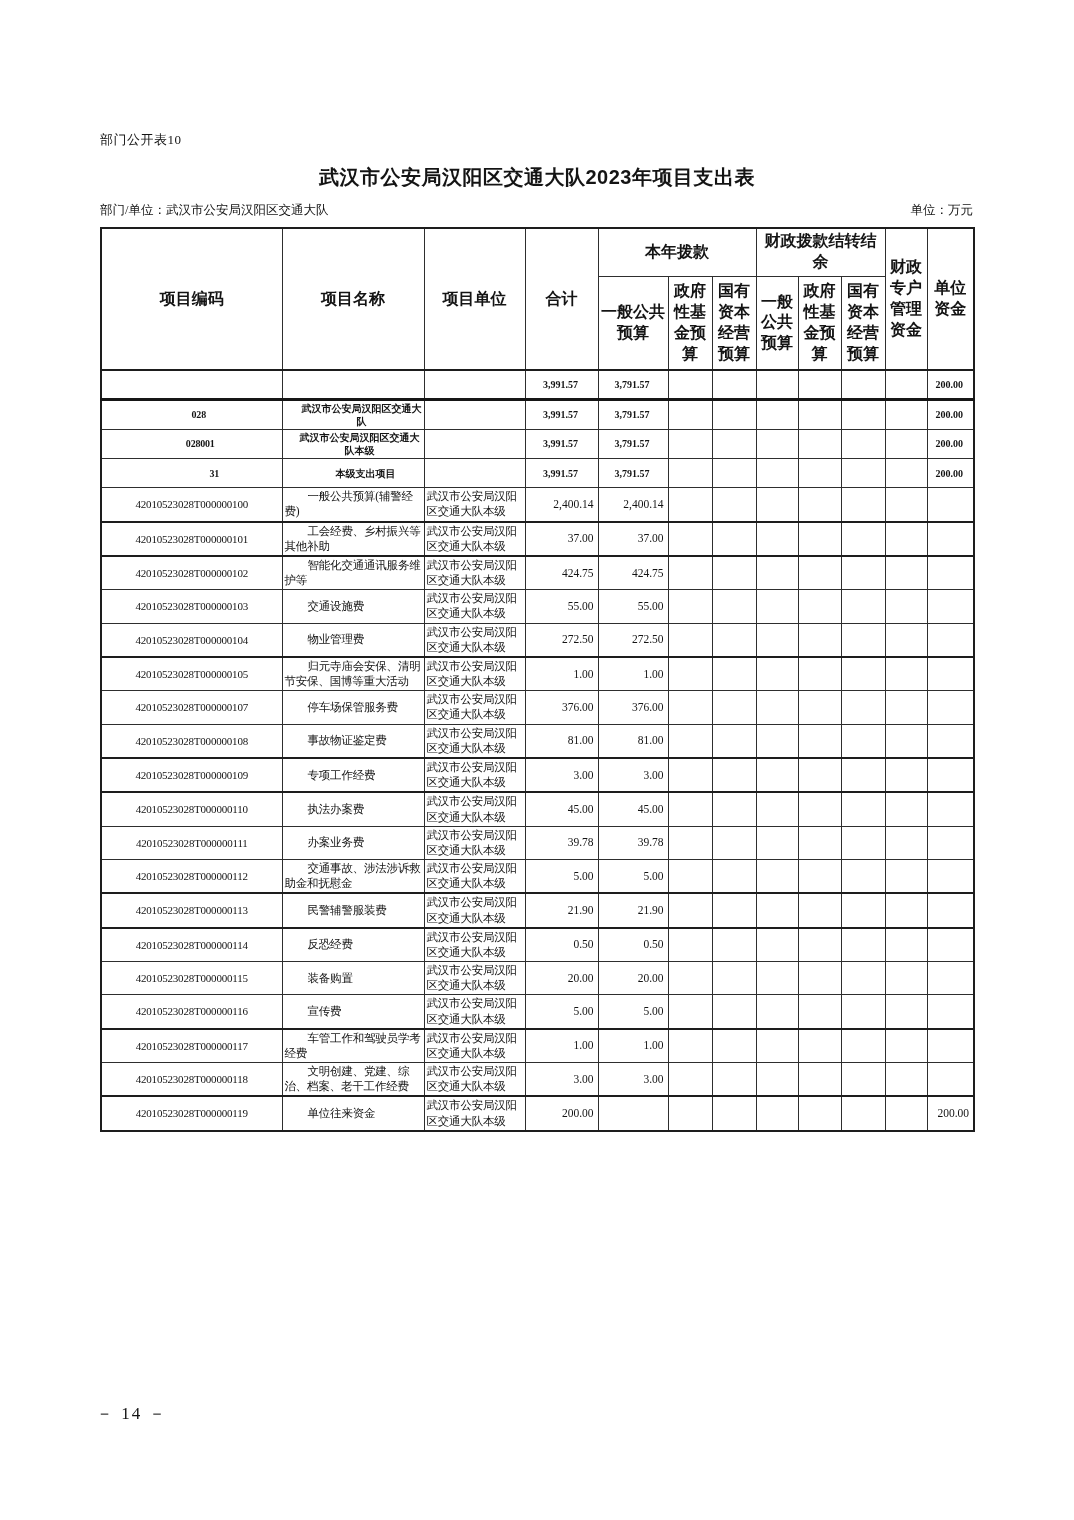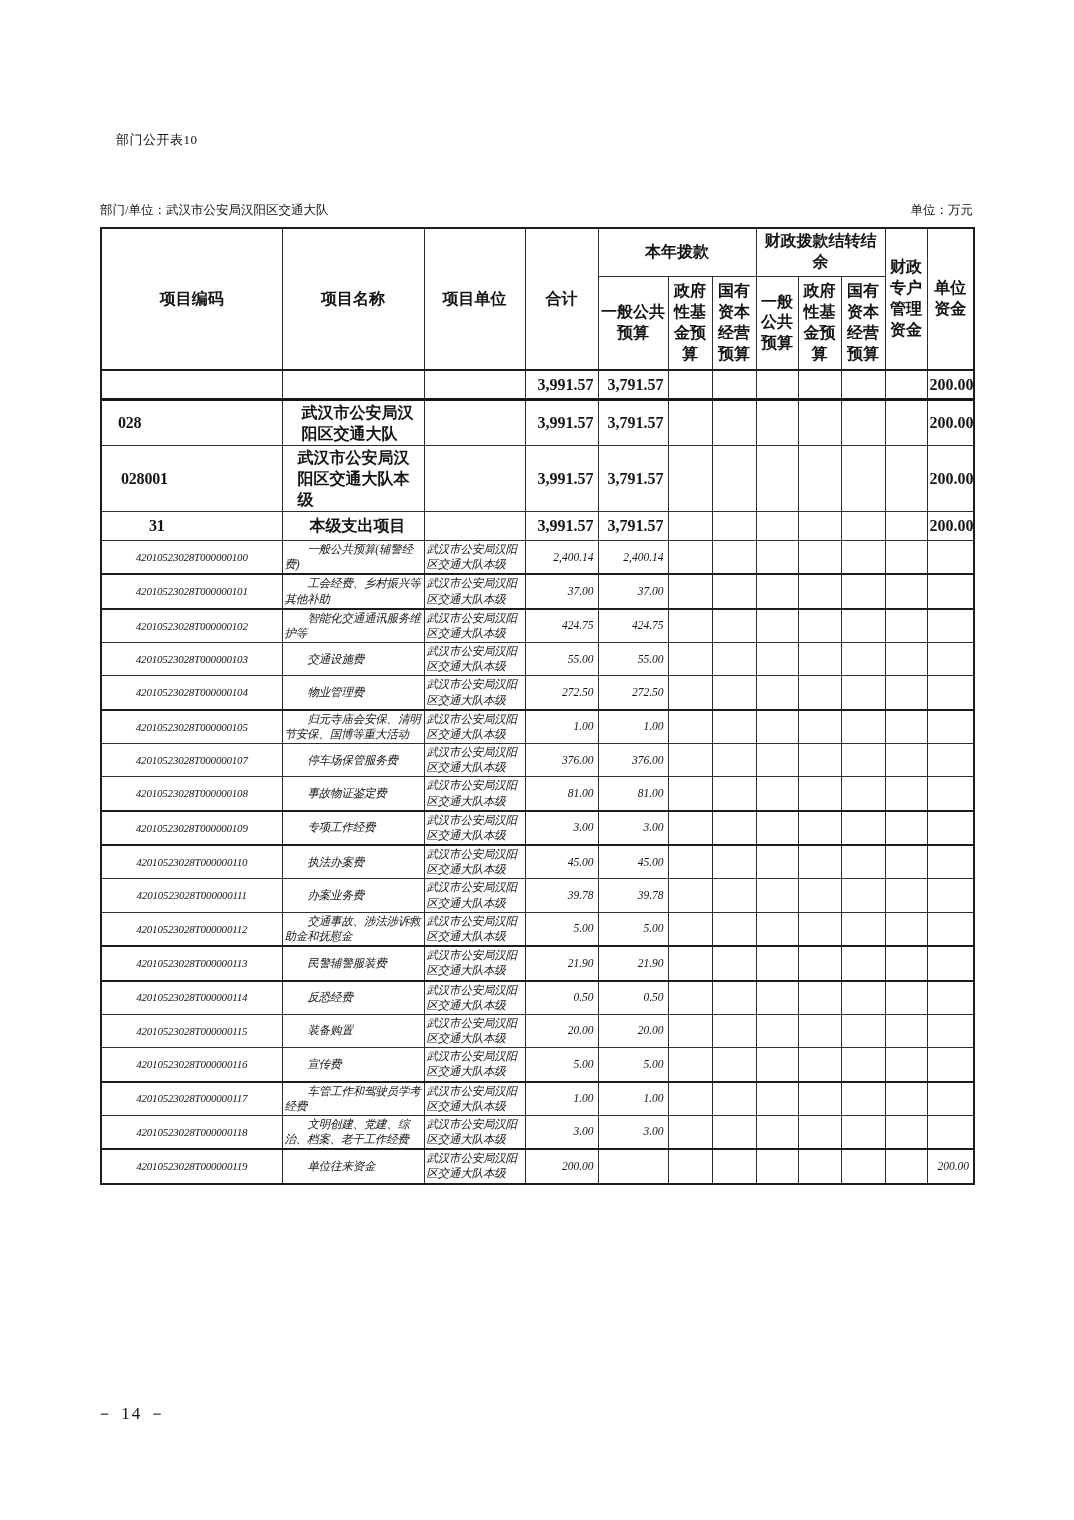--- a/index.html
+++ b/index.html
@@ -5,21 +5,21 @@
   html,body{margin:0;padding:0;background:#ffffff;}
   .page{
     position:relative;
     width:1074px;height:1520px;
     background:#ffffff;
     color:#141414;
     font-family:"Liberation Serif","DejaVu Serif",serif;
     overflow:hidden;
   }
   .doc-label{
-    position:absolute;left:116px;top:131px;
+    position:absolute;left:100px;top:131px;
     font-size:13px;letter-spacing:.5px;
   }
   .doc-title{
     position:absolute;left:0;top:164px;width:1074px;
     text-align:center;
     font-family:"Liberation Sans","DejaVu Sans",sans-serif;
     font-weight:700;font-size:20px;letter-spacing:.5px;
   }
   .meta-row{
     position:absolute;left:100px;top:202px;width:873px;
@@ -43,22 +43,22 @@
     text-align:center;
     line-height:1.3;
     padding:2px 1px;
   }
   tr.head-top{height:48px;}
   tr.head-sub{height:94px;}
   thead tr.head-sub th{border-bottom:2px solid #1d1d1d;}
   thead tr.head-top th[rowspan]{border-bottom:2px solid #1d1d1d;}
 
   tbody tr.summary{height:29px;font-weight:700;}
-  tbody tr.summary td{font-size:16px;}
-  tbody tr.detail{height:25px;font-style:italic;}
+  tbody tr.summary td{font-size:10px;text-align:center;}
+  tbody tr.detail{height:25px;}
   tbody td{font-size:11.5px;line-height:1.32;}
 
   tbody td.num{text-align:right;padding-right:4px;white-space:nowrap;}
   tbody td.code{text-align:left;white-space:nowrap;font-size:11px;letter-spacing:-.2px;}
   tbody tr.detail td.code{text-align:center;padding-left:0;padding-right:0;}
   tbody td.name{text-align:left;}
   tbody tr.detail td.name{text-indent:2em;font-size:11.5px;letter-spacing:-.2px;}
   tbody td.unit{text-align:left;font-size:11.5px;padding:1px 2px;letter-spacing:-.2px;}
 
   tbody tr.total-row td{border-bottom:3px solid #161616;}
@@ -69,20 +69,21 @@
     font-size:17px;letter-spacing:2px;
   }
 </style>
 </head>
 <body>
 
 <div class="page">
 
   <div class="doc-label">部门公开表10</div>
 
+  <div class="doc-title">武汉市公安局汉阳区交通大队2023年项目支出表</div>
 
   <div class="meta-row">
     <span>部门/单位：武汉市公安局汉阳区交通大队</span>
     <span>单位：万元</span>
   </div>
 
   <table class="budget">
     <colgroup>
       <col style="width:181px">
         <col style="width:142px">

